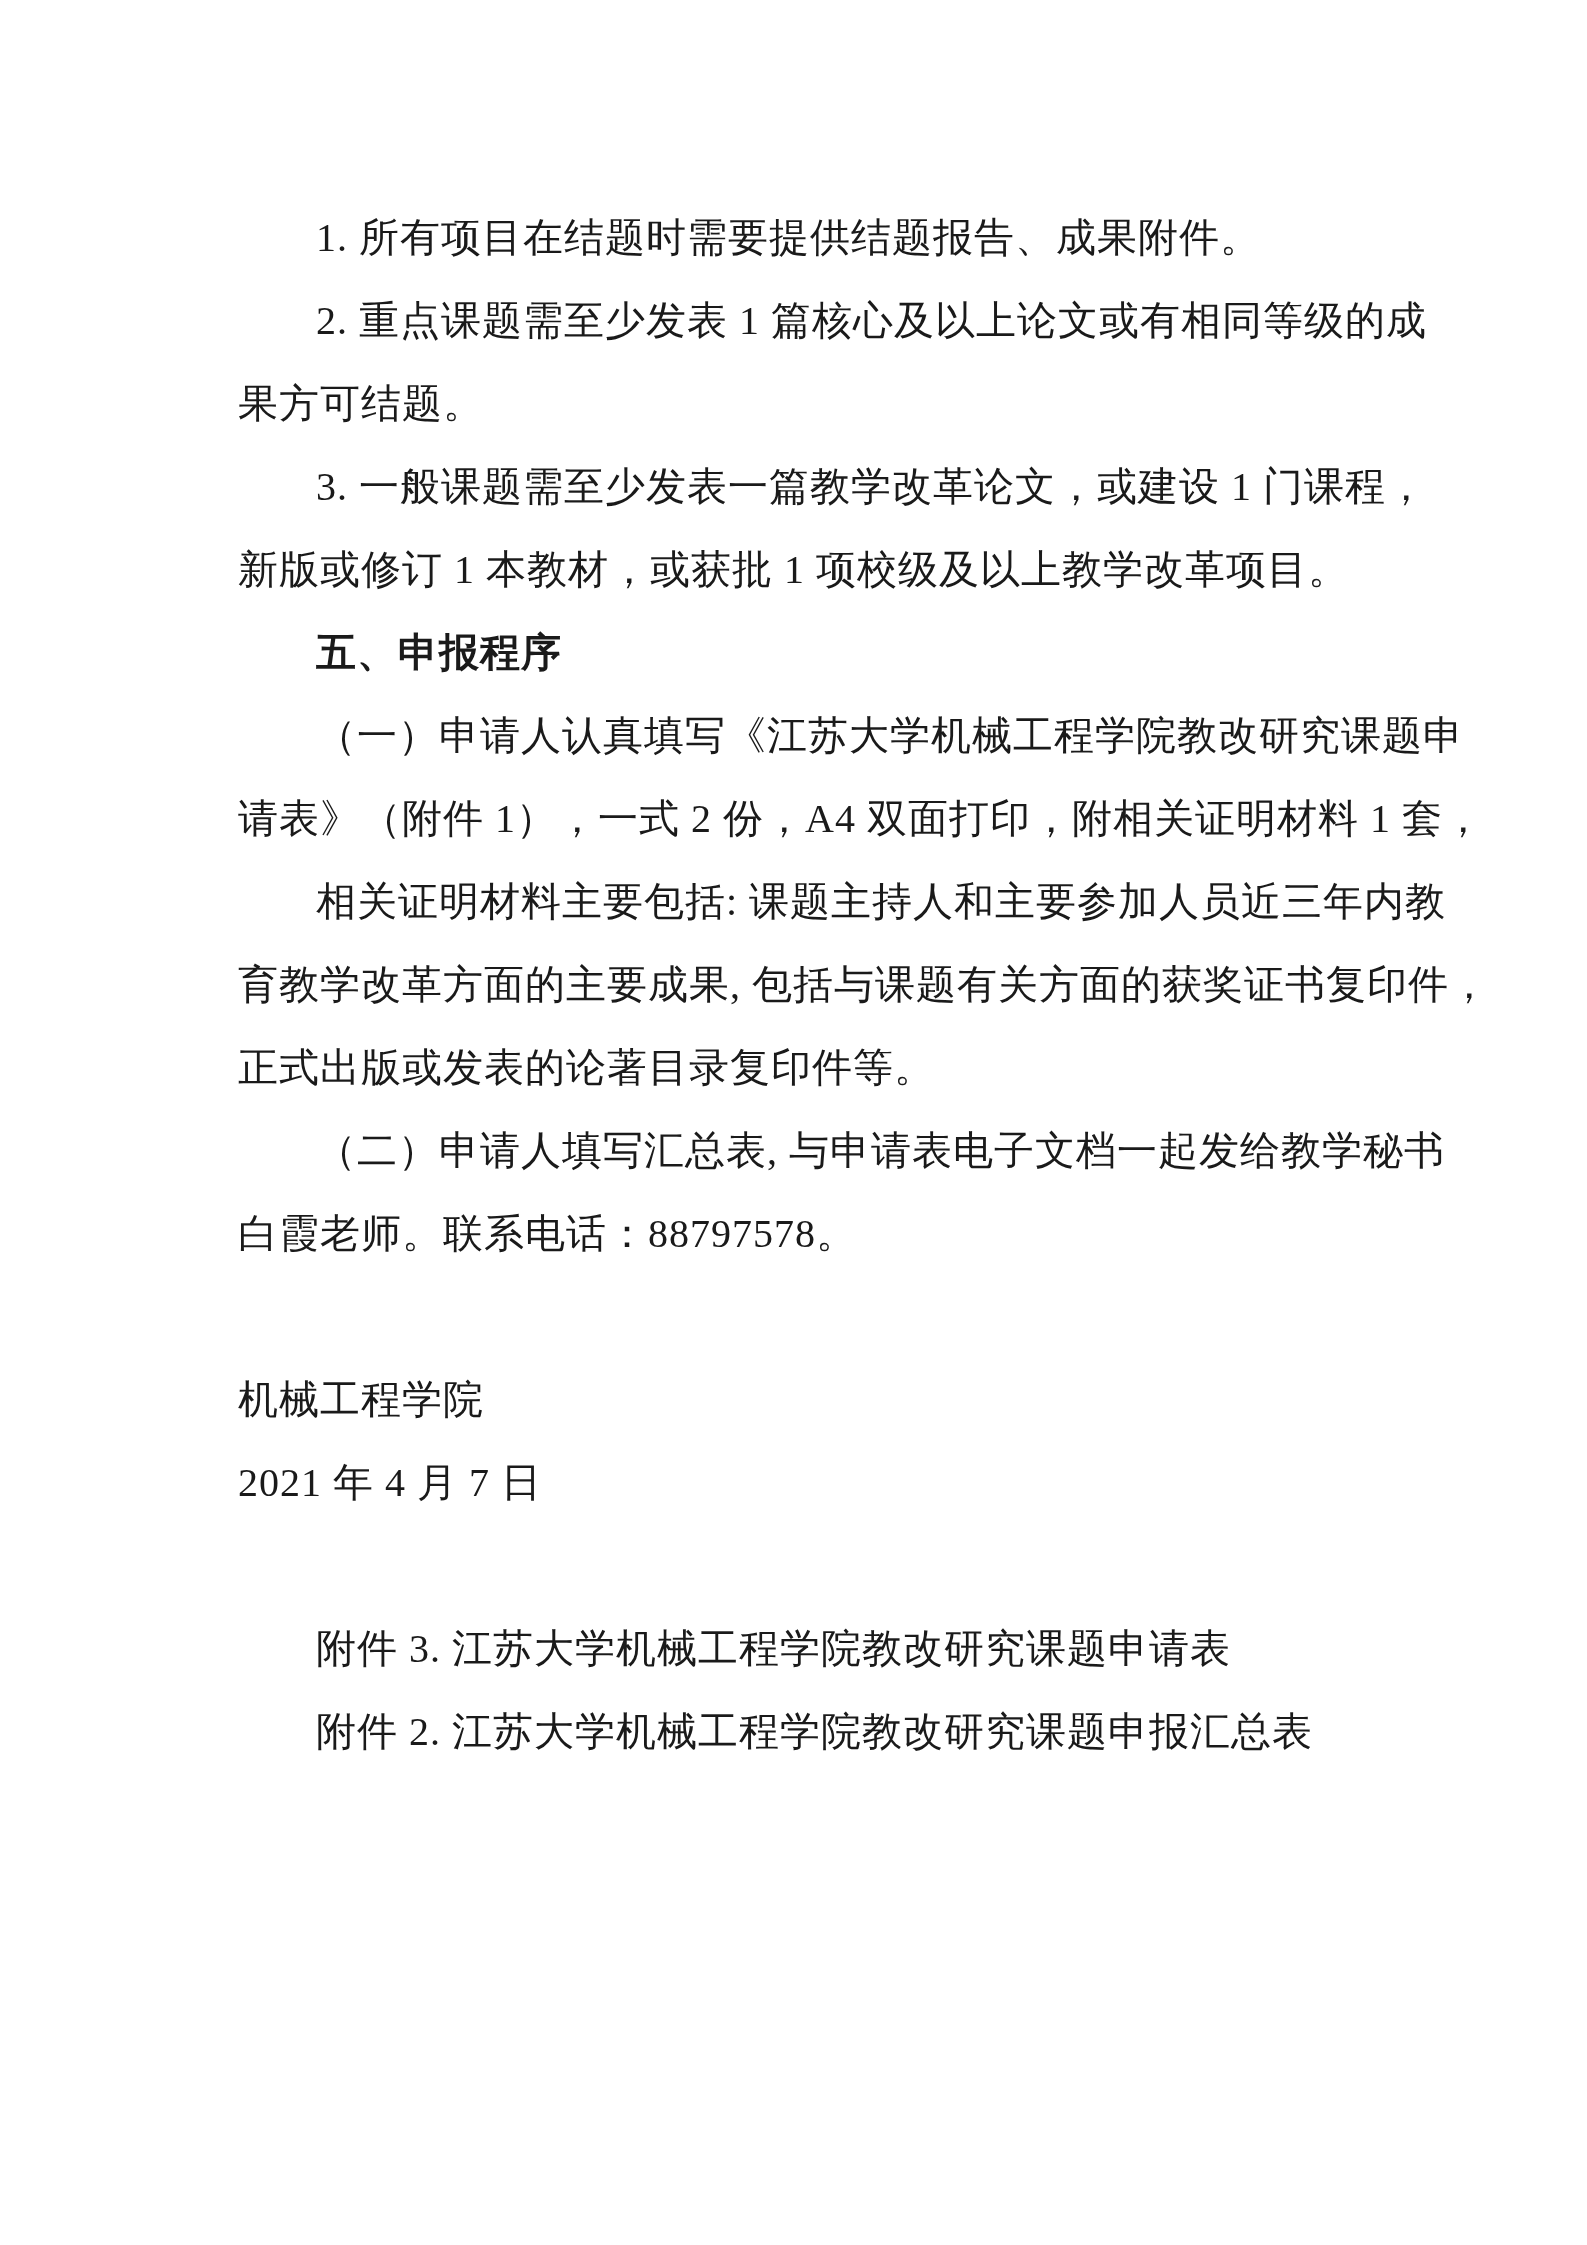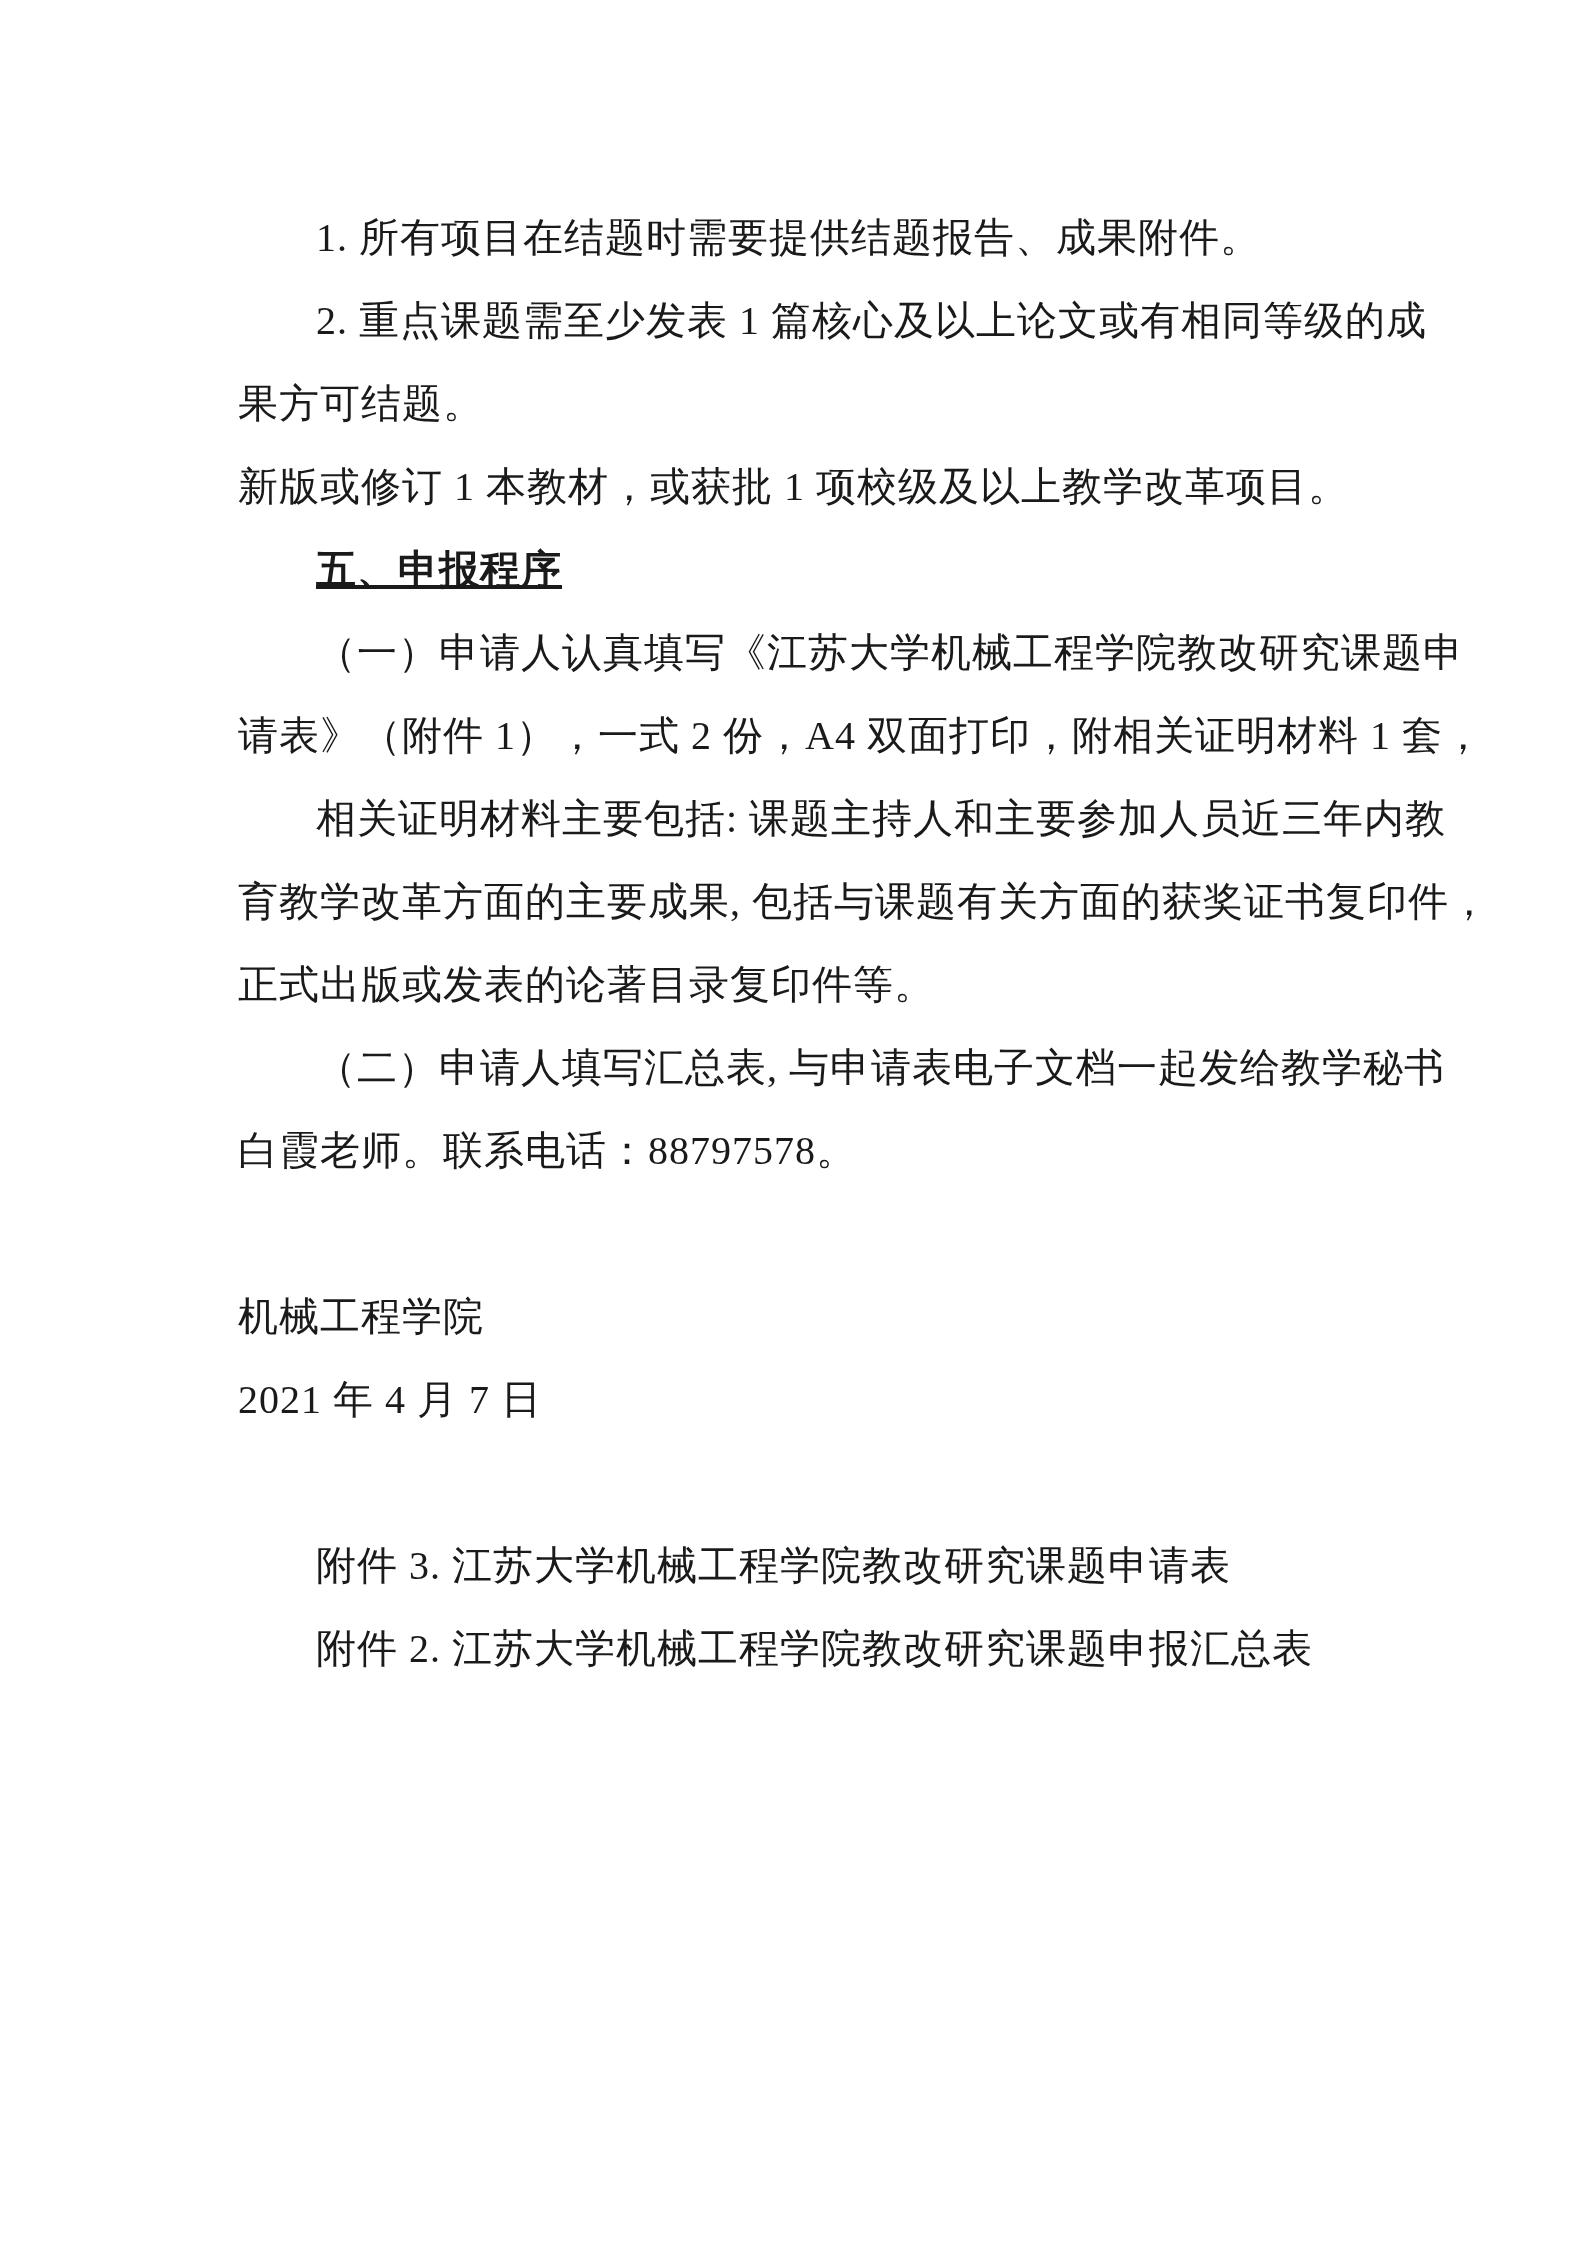--- a/index.html
+++ b/index.html
@@ -33,21 +33,20 @@
     letter-spacing: 1px;
     white-space: nowrap;
     text-align: left;
   }
   .indent {
     text-indent: 78px;
   }
   .heading {
     font-family: "Liberation Sans", "DejaVu Sans", sans-serif;
     font-weight: bold;
-    text-decoration: underline;
   }
   .sig {
     text-align: left;
   }
   .sig-org {
     padding-right: 40px;
   }
   .blank {
     height: 83px;
   }
@@ -57,20 +56,21 @@
 
 <div class="page">
   <div class="content">
 
     <div class="line indent">1. 所有项目在结题时需要提供结题报告、成果附件。</div>
 
     <div class="line indent">2. 重点课题需至少发表 1 篇核心及以上论文或有相同等级的成</div>
 
     <div class="line">果方可结题。</div>
 
+    <div class="line indent">3. 一般课题需至少发表一篇教学改革论文，或建设 1 门课程，</div>
 
     <div class="line">新版或修订 1 本教材，或获批 1 项校级及以上教学改革项目。</div>
 
     <div class="line indent heading">五、申报程序</div>
 
     <div class="line indent">（一）申请人认真填写《江苏大学机械工程学院教改研究课题申</div>
 
     <div class="line">请表》（附件 1），一式 2 份，A4 双面打印，附相关证明材料 1 套，</div>
 
 

